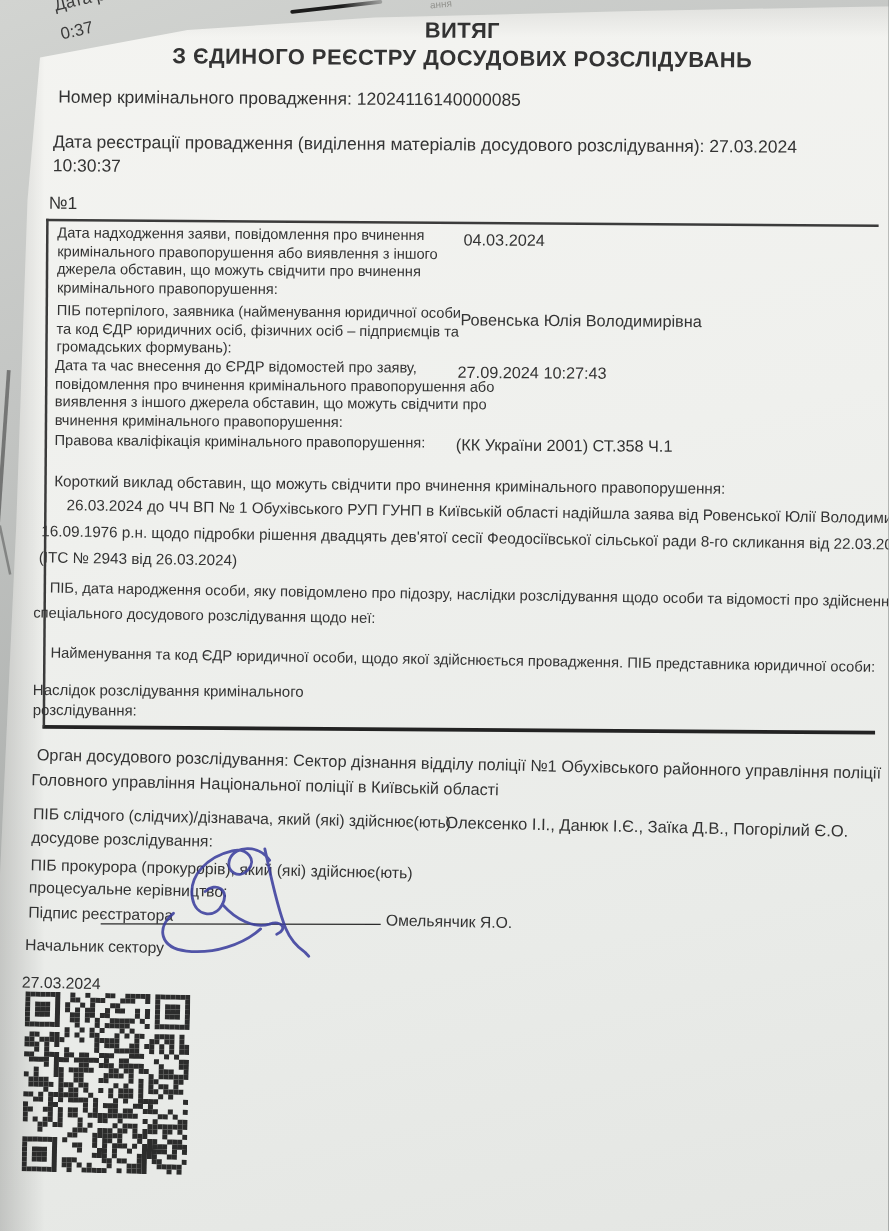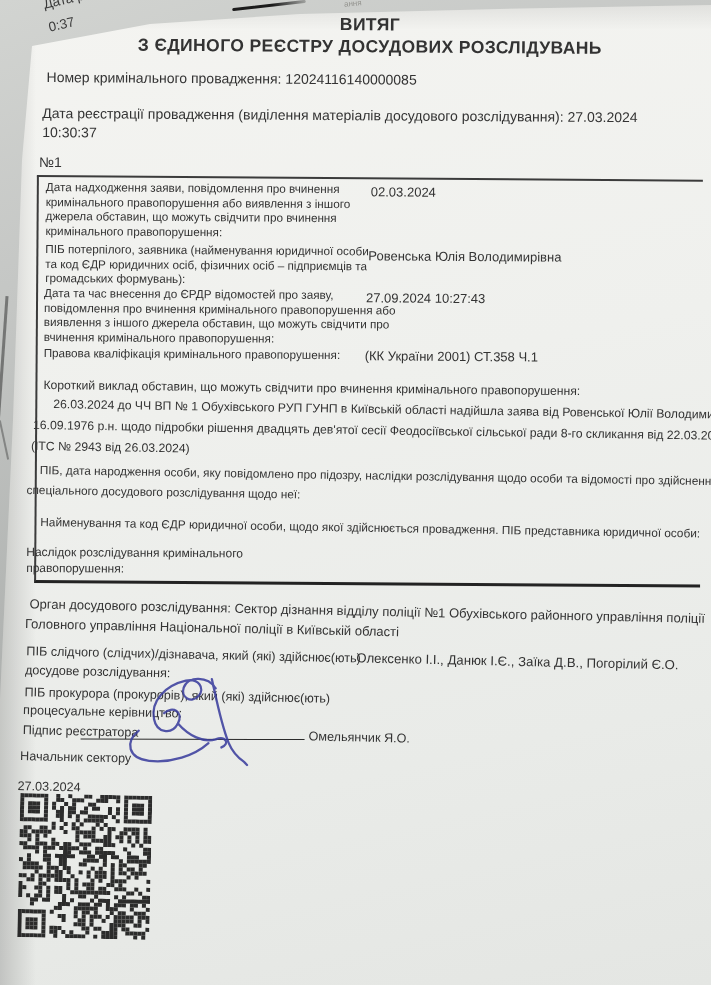--- a/index.html
+++ b/index.html
@@ -72,21 +72,21 @@
         </div>
 
         <div class="ab hline" style="left:43px;top:105px">Дата реєстрації провадження (виділення матеріалів досудового розслідування): 27.03.2024</div>
         <div class="ab hline" style="left:43px;top:124px">10:30:37</div>
 
         <div class="ab recno" style="left:40px;top:154px">№1</div>
 
         <div class="ab tbox"></div>
 
         <div class="ab lbl" style="left:47px;top:180px;width:330px">Дата надходження заяви, повідомлення про вчинення кримінального правопорушення або виявлення з іншого джерела обставин, що можуть свідчити про вчинення кримінального правопорушення:</div>
-        <div class="ab val" style="left:372px;top:182px">02.03.2024</div>
+        <div class="ab val" style="left:372px;top:182px">04.03.2024</div>
 
         <div class="ab lbl" style="left:47px;top:242px;width:335px">ПІБ потерпілого, заявника (найменування юридичної особи та код ЄДР юридичних осіб, фізичних осіб – підприємців та громадських формувань):</div>
         <div class="ab val" style="left:370px;top:246px">Ровенська Юлія Володимирівна</div>
 
         <div class="ab lbl" style="left:46px;top:286px;width:352px">Дата та час внесення до ЄРДР відомостей про заяву, повідомлення про вчинення кримінального правопорушення або виявлення з іншого джерела обставин, що можуть свідчити про вчинення кримінального правопорушення:</div>
         <div class="ab val" style="left:368px;top:288px">27.09.2024 10:27:43</div>
 
         <div class="ab lbl" style="left:46px;top:346px;width:310px">Правова кваліфікація кримінального правопорушення:</div>
         <div class="ab val" style="left:367px;top:346px">(КК України 2001) СТ.358 Ч.1</div>
 
@@ -94,21 +94,21 @@
         <div class="ab sline" style="left:56px;top:397px">26.03.2024 до ЧЧ ВП № 1 Обухівського РУП ГУНП в Київській області надійшла заява від Ровенської Юлії Володимирівни,</div>
         <div class="ab sline" style="left:36px;top:418px">16.09.1976 р.н. щодо підробки рішення двадцять дев'ятої сесії Феодосіївської сільської ради 8-го скликання від 22.03.2024 року.</div>
         <div class="ab sline" style="left:34px;top:439px">(ІТС № 2943 від 26.03.2024)</div>
 
         <div class="ab susp" style="left:43px;top:463px">ПІБ, дата народження особи, яку повідомлено про підозру, наслідки розслідування щодо особи та відомості про здійснення</div>
         <div class="ab susp" style="left:30px;top:483px">спеціального досудового розслідування щодо неї:</div>
 
         <div class="ab legal" style="left:44px;top:515px">Найменування та код ЄДР юридичної особи, щодо якої здійснюється провадження. ПІБ представника юридичної особи:</div>
 
         <div class="ab res" style="left:30px;top:544px">Наслідок розслідування кримінального</div>
-        <div class="ab res" style="left:30px;top:560px">правопорушення:</div>
+        <div class="ab res" style="left:30px;top:560px">розслідування:</div>
       </div>
 
       <div class="bot-sec">
         <div class="ab auth" style="left:30px;top:16px">Орган досудового розслідування: Сектор дізнання відділу поліції №1 Обухівського районного управління поліції</div>
         <div class="ab auth" style="left:26px;top:36px">Головного управління Національної поліції в Київській області</div>
 
         <div class="ab blbl" style="left:28px;top:62px">ПІБ слідчого (слідчих)/дізнавача, який (які) здійснює(ють)</div>
         <div class="ab blbl" style="left:27px;top:81px">досудове розслідування:</div>
         <div class="ab inv" style="left:358px;top:63px">Олексенко І.І., Данюк І.Є., Заїка Д.В., Погорілий Є.О.</div>
 

